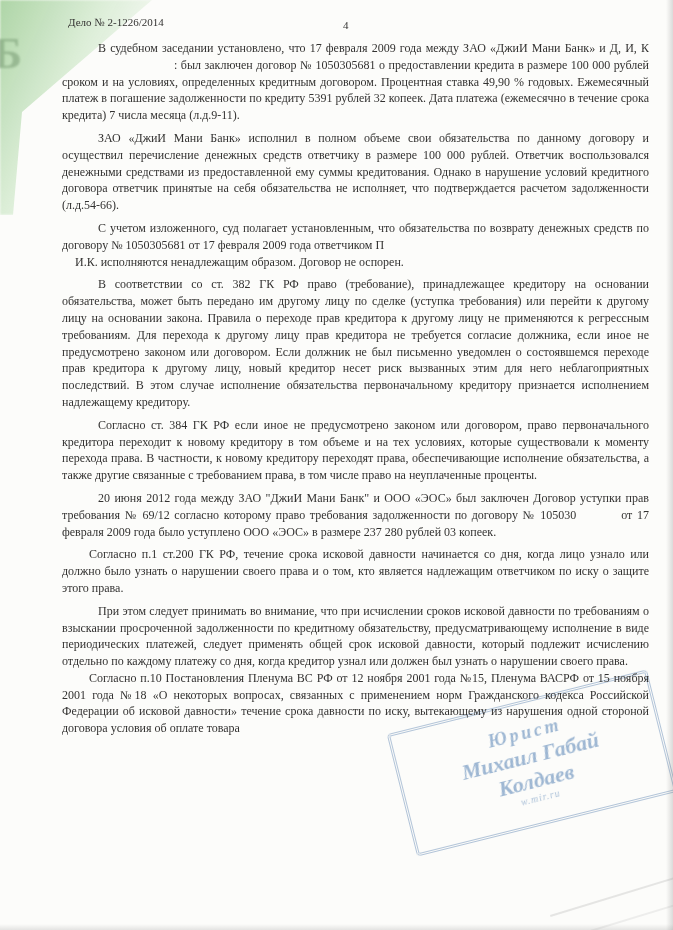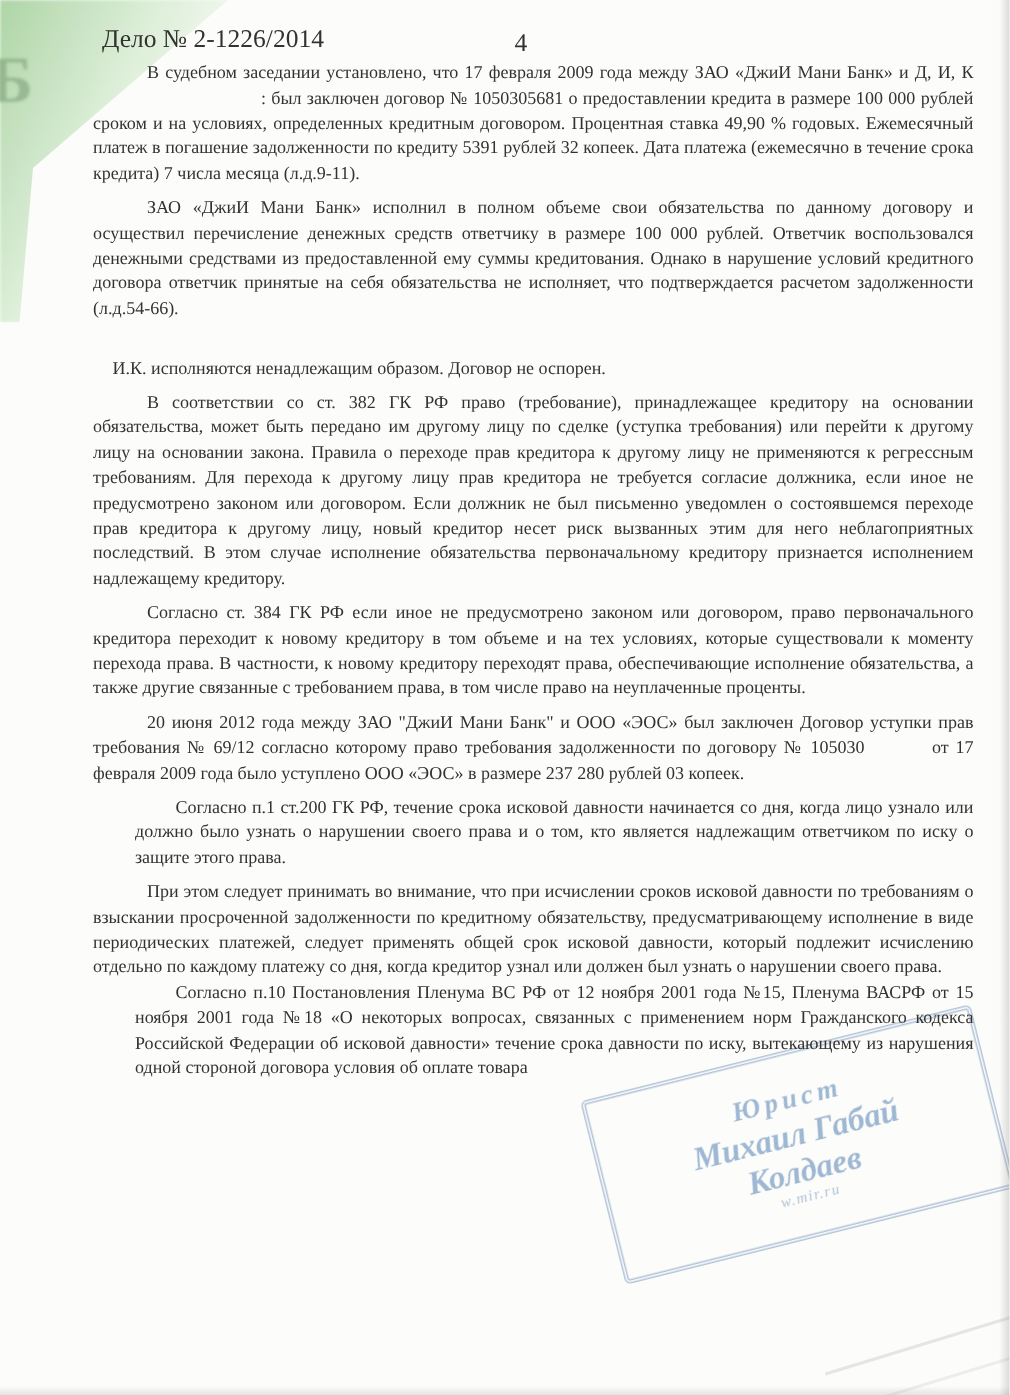--- a/index.html
+++ b/index.html
@@ -37,32 +37,32 @@
     color:rgba(122,156,196,.72);
     filter:blur(.4px);
     font-style:italic;font-weight:bold;text-align:center;
   }
   .stamp .l1{font-size:18px;letter-spacing:3px;line-height:1.15;}
   .stamp .l2{font-size:22px;line-height:1.15;}
   .stamp .l3{font-size:22px;line-height:1.15;}
   .stamp .sub{font-size:10px;font-weight:normal;letter-spacing:1px;opacity:.85;}
   
   .content{position:absolute;left:62px;top:14px;width:587px;z-index:4;}
-  .doc-header{position:relative;height:26px;font-size:17px;}
+  .doc-header{position:relative;height:26px;font-size:11px;}
   .case-no{position:absolute;left:6px;top:2px;white-space:nowrap;}
   .page-no{position:absolute;left:281px;top:5px;}
   .body p{
     margin:0 0 6px 0;
     font-size:12px;line-height:16.8px;
     text-align:justify;text-align-last:left;
     text-indent:36px;
     -webkit-hyphens:manual;hyphens:manual;
   }
   .body p.tight{margin-bottom:0;}
-  .body p.indent-sm{text-indent:27px;margin-left:28px;}
+  .body p.indent-sm{text-indent:27px;}
   .gap-wide{display:inline-block;width:112px;}
   .gap-mid{display:inline-block;width:45px;}
   .line2-indent{display:inline-block;width:13px;}
 </style>
 </head>
 <body>
 
 <div class="page">
 
   <div class="green-wedge"></div>
@@ -79,21 +79,21 @@
     <div class="doc-header">
       <span class="case-no">Дело № 2-1226/2014</span>
       <span class="page-no">4</span>
     </div>
 
     <div class="body">
       <p><span>В судебном заседании установлено, что 17 февраля 2009 года между ЗАО «ДжиИ Ма­ни Банк» и Д, И, К</span><span class="gap-wide"></span><span>: был заключен договор № 1050305681 о пре­доставлении кредита в размере 100 000 рублей сроком и на условиях, определенных кредит­ным договором. Процентная ставка 49,90 % годовых. Ежемесячный платеж в погашение за­долженности по кредиту 5391 рублей 32 копеек. Дата платежа (ежемесячно в течение срока кредита) 7 числа месяца (л.д.9-11).</span></p>
 
       <p>ЗАО «ДжиИ Мани Банк» исполнил в полном объеме свои обязательства по данному договору и осуществил перечисление денежных средств ответчику в размере 100 000 рублей. Ответчик воспользовался денежными средствами из предоставленной ему суммы кредитова­ния. Однако в нарушение условий кредитного договора ответчик принятые на себя обяза­тельства не исполняет, что подтверждается расчетом задолженности (л.д.54-66).</p>
 
-      <p><br><span class="line2-indent"></span><span>И.К. исполняются ненадлежащим образом. Договор не оспорен.</span></p>
+      <p><span>С учетом изложенного, суд полагает установленным, что обязательства по возврату денежных средств по договору № 1050305681 от 17 февраля 2009 года ответчиком П</span><br><span class="line2-indent"></span><span>И.К. исполняются ненадлежащим образом. Договор не оспорен.</span></p>
 
       <p>В соответствии со ст. 382 ГК РФ право (требование), принадлежащее кредитору на основании обязательства, может быть передано им другому лицу по сделке (уступка требо­вания) или перейти к другому лицу на основании закона. Правила о переходе прав кредитора к другому лицу не применяются к регрессным требованиям. Для перехода к другому лицу прав кредитора не требуется согласие должника, если иное не предусмотрено законом или договором. Если должник не был письменно уведомлен о состоявшемся переходе прав кре­дитора к другому лицу, новый кредитор несет риск вызванных этим для него неблагоприят­ных последствий. В этом случае исполнение обязательства первоначальному кредитору при­знается исполнением надлежащему кредитору.</p>
 
       <p>Согласно ст. 384 ГК РФ если иное не предусмотрено законом или договором, право первоначального кредитора переходит к новому кредитору в том объеме и на тех условиях, которые существовали к моменту перехода права. В частности, к новому кредитору перехо­дят права, обеспечивающие исполнение обязательства, а также другие связанные с требова­нием права, в том числе право на неуплаченные проценты.</p>
 
       <p><span>20 июня 2012 года между ЗАО "ДжиИ Мани Банк" и ООО «ЭОС» был заключен До­говор уступки прав требования № 69/12 согласно которому право требования задолженно­сти по договору № 105030</span><span class="gap-mid"></span><span>от 17 февраля 2009 года было уступлено ООО «ЭОС» в раз­мере 237 280 рублей 03 копеек.</span></p>
 
 
 
       <p class="indent-sm">Согласно п.1 ст.200 ГК РФ, течение срока исковой давности начинается со дня, когда лицо узнало или должно было узнать о нарушении своего права и о том, кто является надле­жащим ответчиком по иску о защите этого права.</p>

